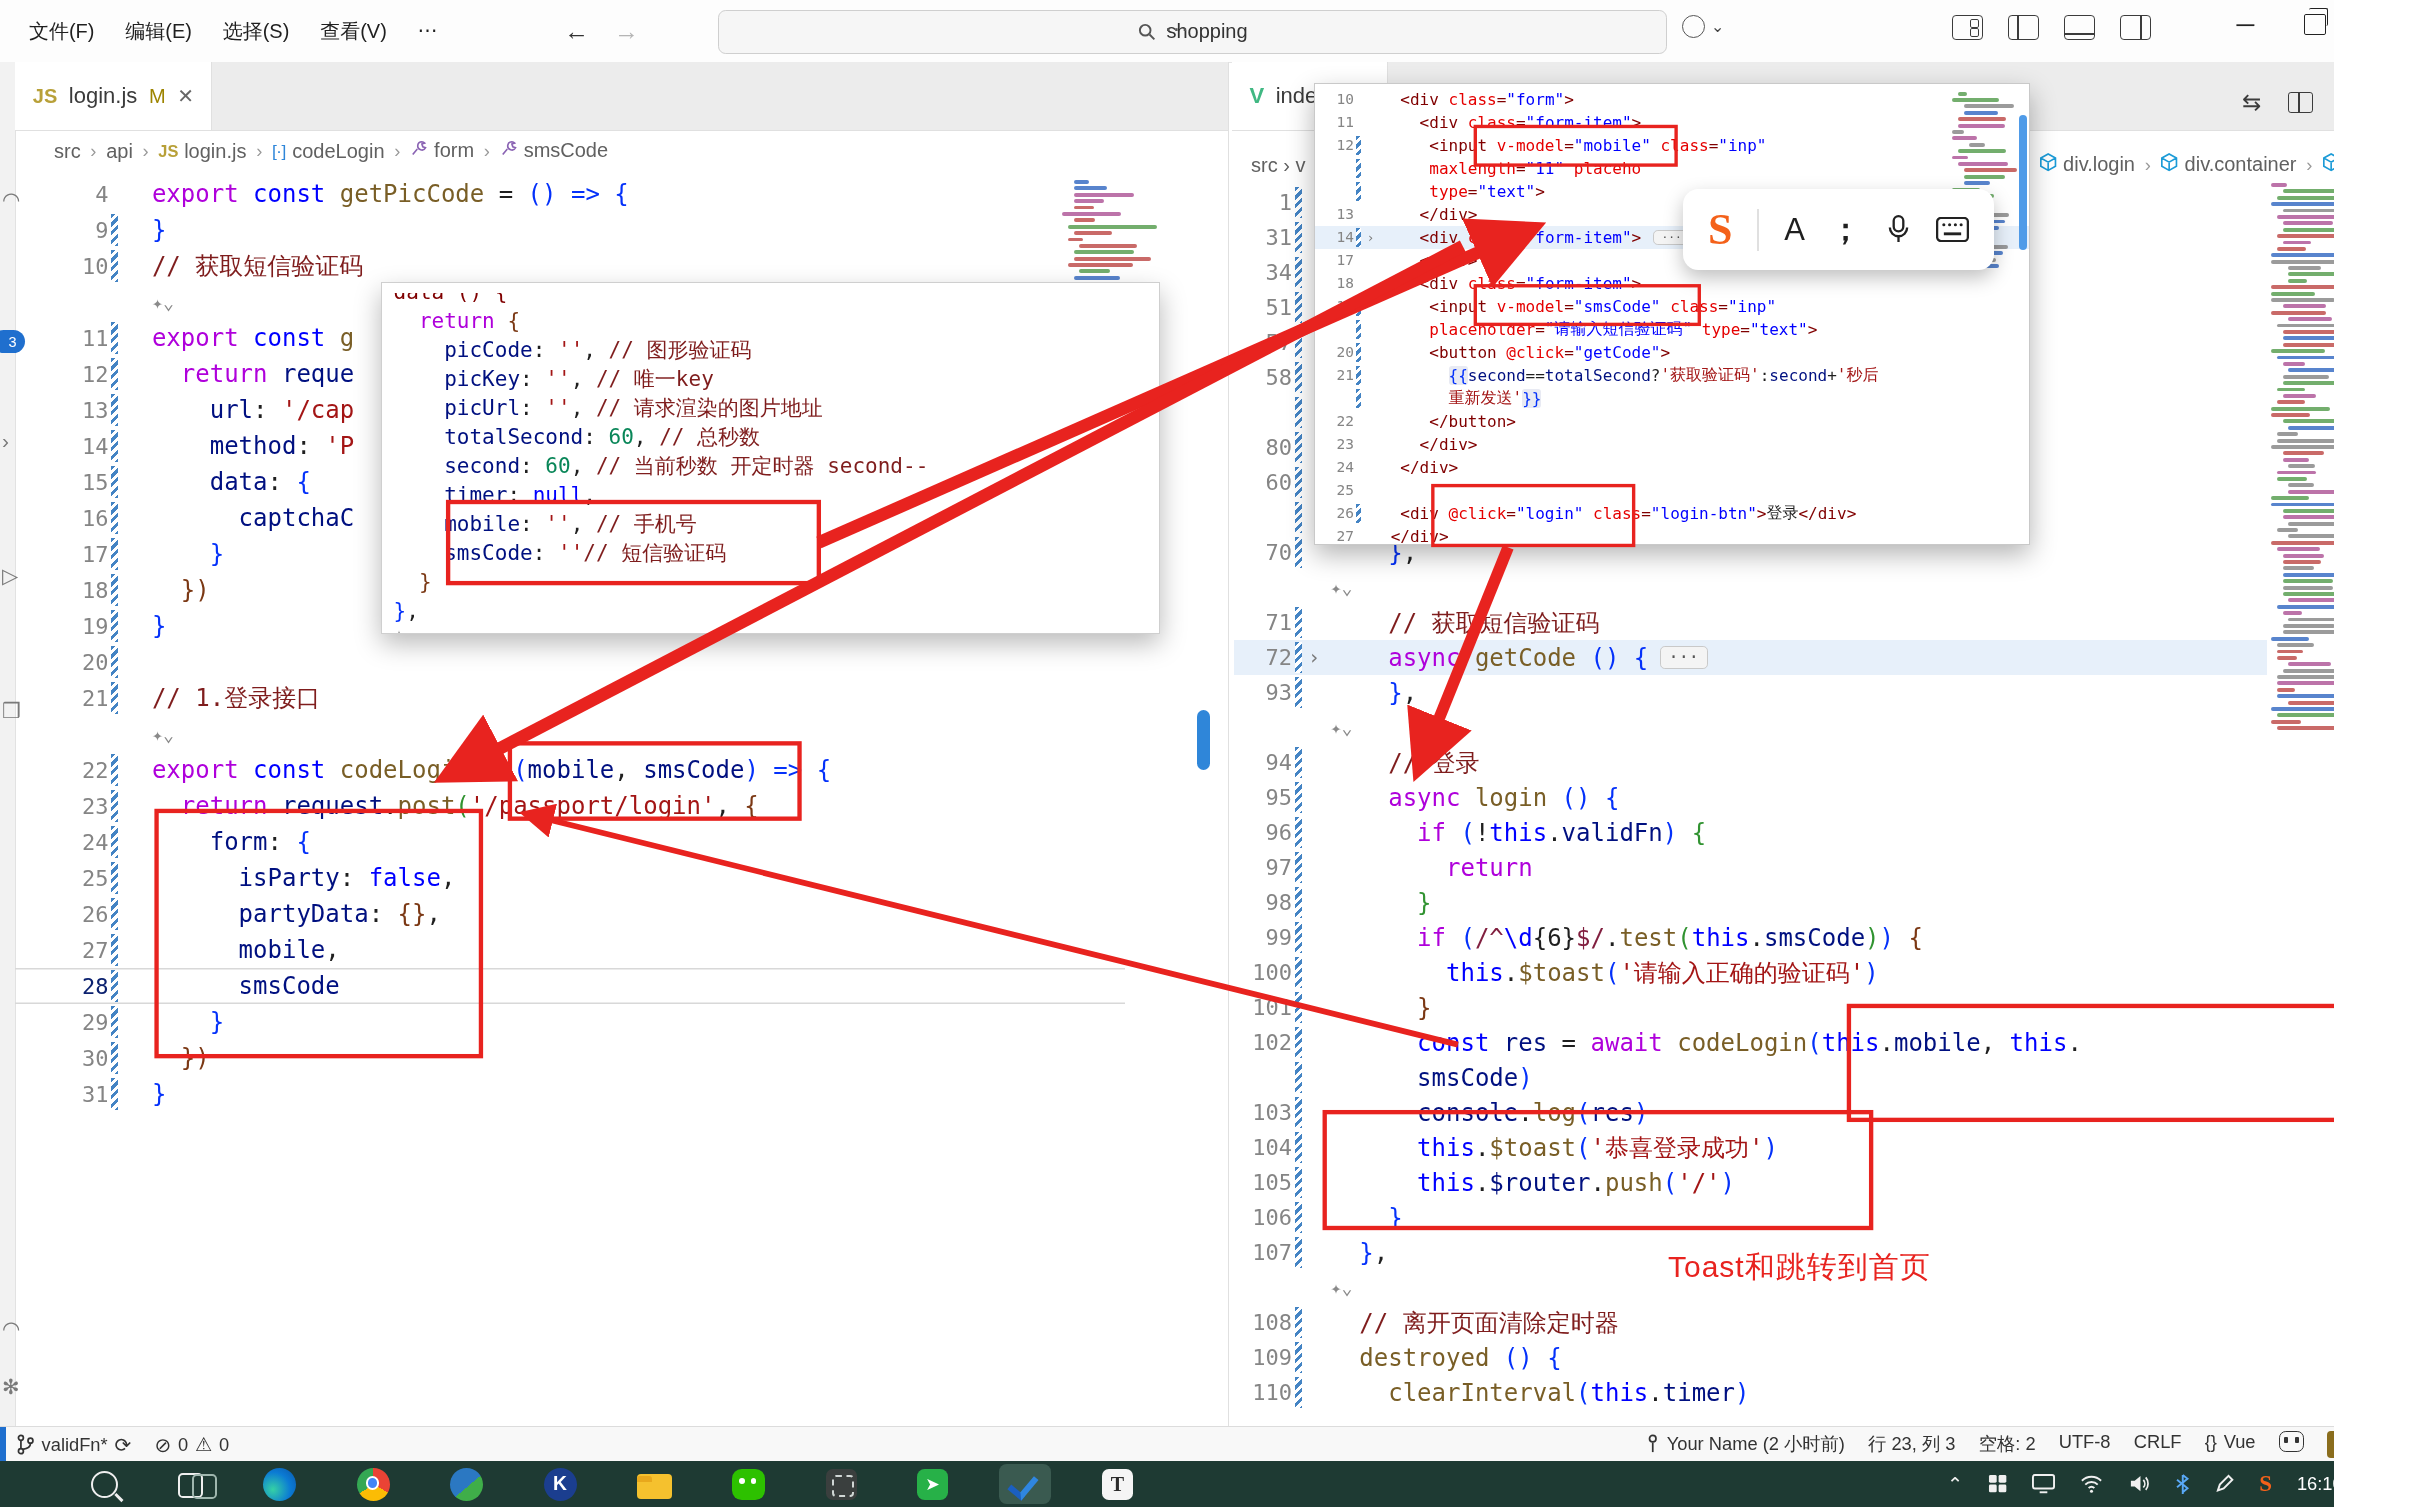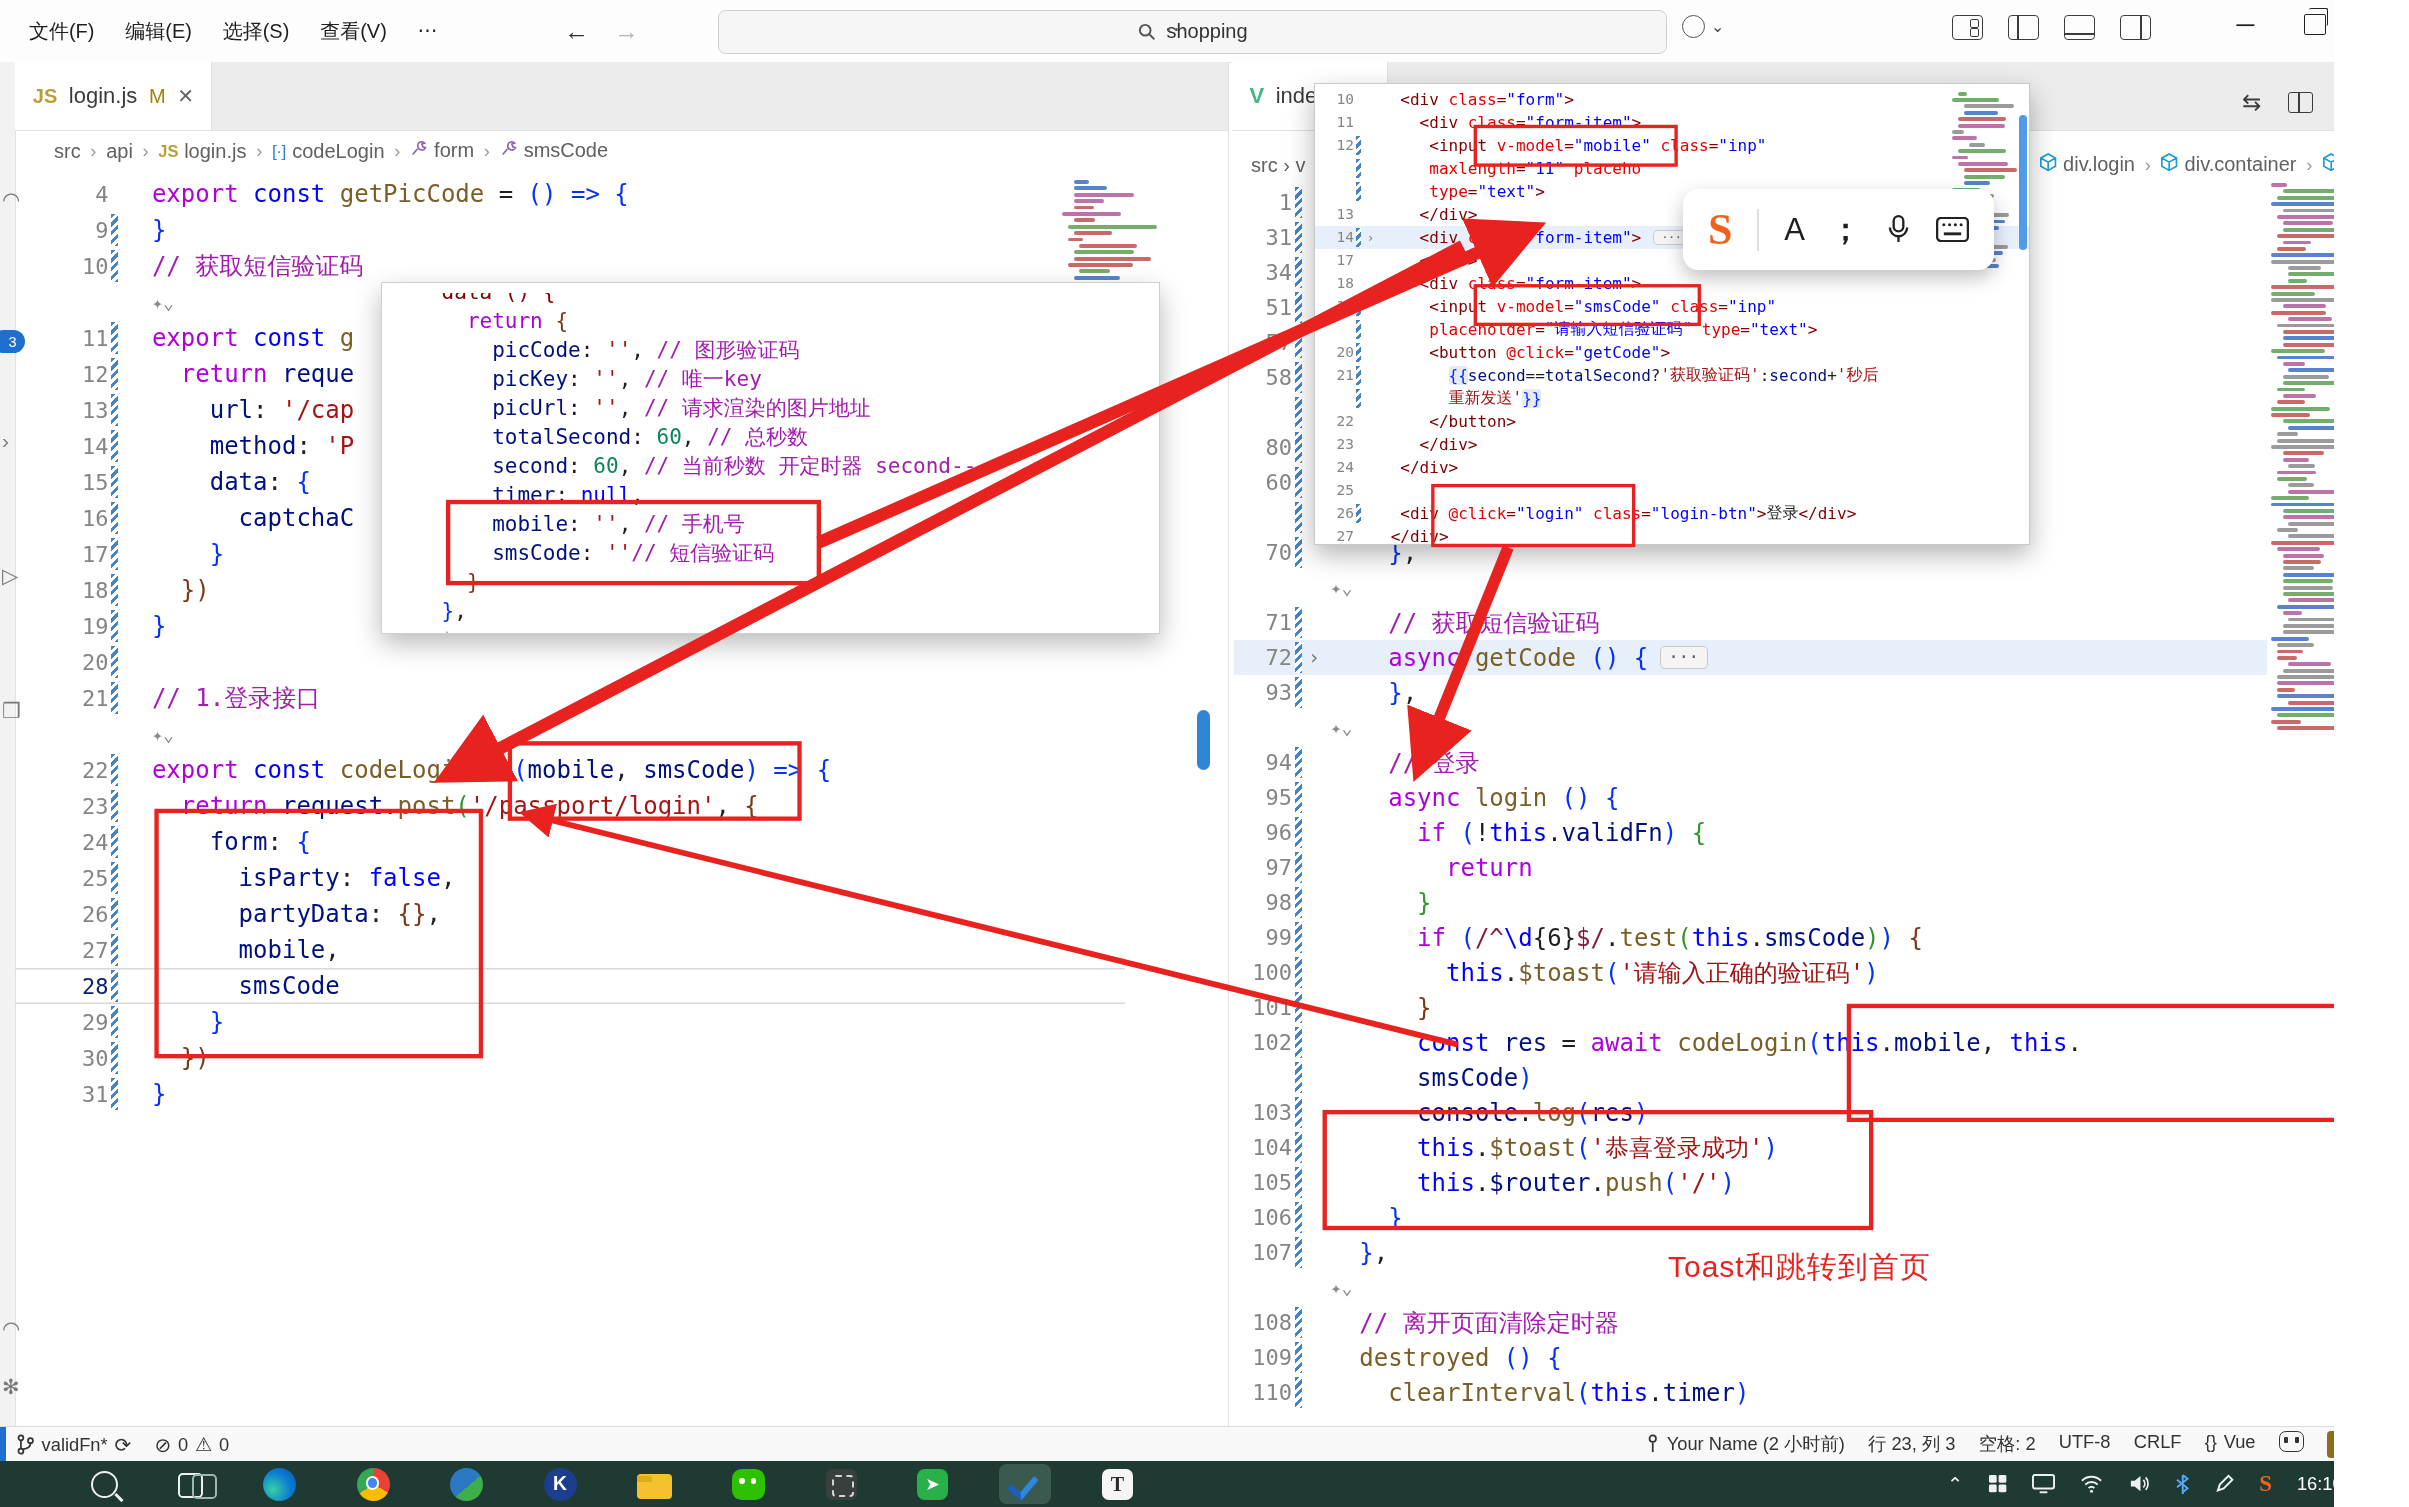--- a/index.html
+++ b/index.html
@@ -62,34 +62,34 @@
   #right-rows .chev{width:21px;font-size:19.3px;}
   #right-rows .codespan{padding-left:5.8px;}
   .crow.hl{background:#e7f0fa;}
   .crow.cur{box-shadow:inset 0 1.4px 0 #d8d8d8, inset 0 -1.4px 0 #d8d8d8;}
   .crow.cur .ln{color:#0b216f;}
   .sprow .codespan{color:#999;font-size:18.3px;}
   .foldbox{border:1px solid #c9c9c9;border-radius:4.8px;background:#f4f4f4;color:#555;
            font-size:0.7em;padding:0 7.7px;margin-left:11.6px;line-height:1.2;}
   
   .tk-k{color:#AF00DB}.tk-c{color:#0000FF}.tk-f{color:#795E26}.tk-v{color:#001080}
-  .tk-s{color:#A31515}.tk-n{color:#098658}.tk-m{color:#a21caf}.tk-p{color:#1f1f1f}
+  .tk-s{color:#A31515}.tk-n{color:#098658}.tk-m{color:#7f1d1d}.tk-p{color:#1f1f1f}
   .tk-b{color:#0431FA}.tk-g{color:#319331}.tk-o{color:#7B3814}.tk-t{color:#800000}
   .tk-a{color:#E50000}.tk-q{color:#0000FF}.tk-d{color:#800000}.tk-r{color:#811F3F}
   .tk-sp{color:#8a8a8a}
   .tk-x{color:#0431FA;background:#e8eaf3;border-radius:2.9px;}
   
   .minimap{position:absolute;}
   .mm-bar{height:3.9px;border-radius:1.9px;margin-bottom:2.5px;opacity:.85;}
   .scroll-thumb{position:absolute;border-radius:5.8px;}
   
   #popup-left{position:absolute;left:381px;top:282px;width:777px;height:350px;background:#ffffff;
               border:1px solid #cfcfcf;box-shadow:0 9.7px 25px rgba(0,0,0,.28);overflow:hidden;z-index:30;}
   #popup-rows{padding:9.7px 0 0 11.6px;}
-  #popup-rows .crow{height:29px;font-size:21px;margin-left:48px;}
+  #popup-rows .crow{height:29px;font-size:21px;}
   #popup-rows .crow.clip{height:13.5px;overflow:hidden;}
   #popup-rows .crow.clip .codespan{margin-top:-15.4px;}
   #popup-rows .crow.spclip{height:17.4px;overflow:hidden;}
   #overlay-right{position:absolute;left:1314px;top:83px;width:714px;height:460px;background:#ffffff;
                  border:1px solid #c9c9c9;box-shadow:0 9.7px 25px rgba(0,0,0,.30);overflow:hidden;z-index:30;}
   #overlay-rows{position:absolute;left:0;top:3.9px;width:714px;}
   #overlay-rows .crow{height:23px;font-size:16px;}
   #overlay-rows .ln{width:39px;font-size:14.5px;}
   #overlay-rows .modbar{width:9.7px;}
   #overlay-rows .modbar.on::after{left:1.9px;width:4.8px;}

